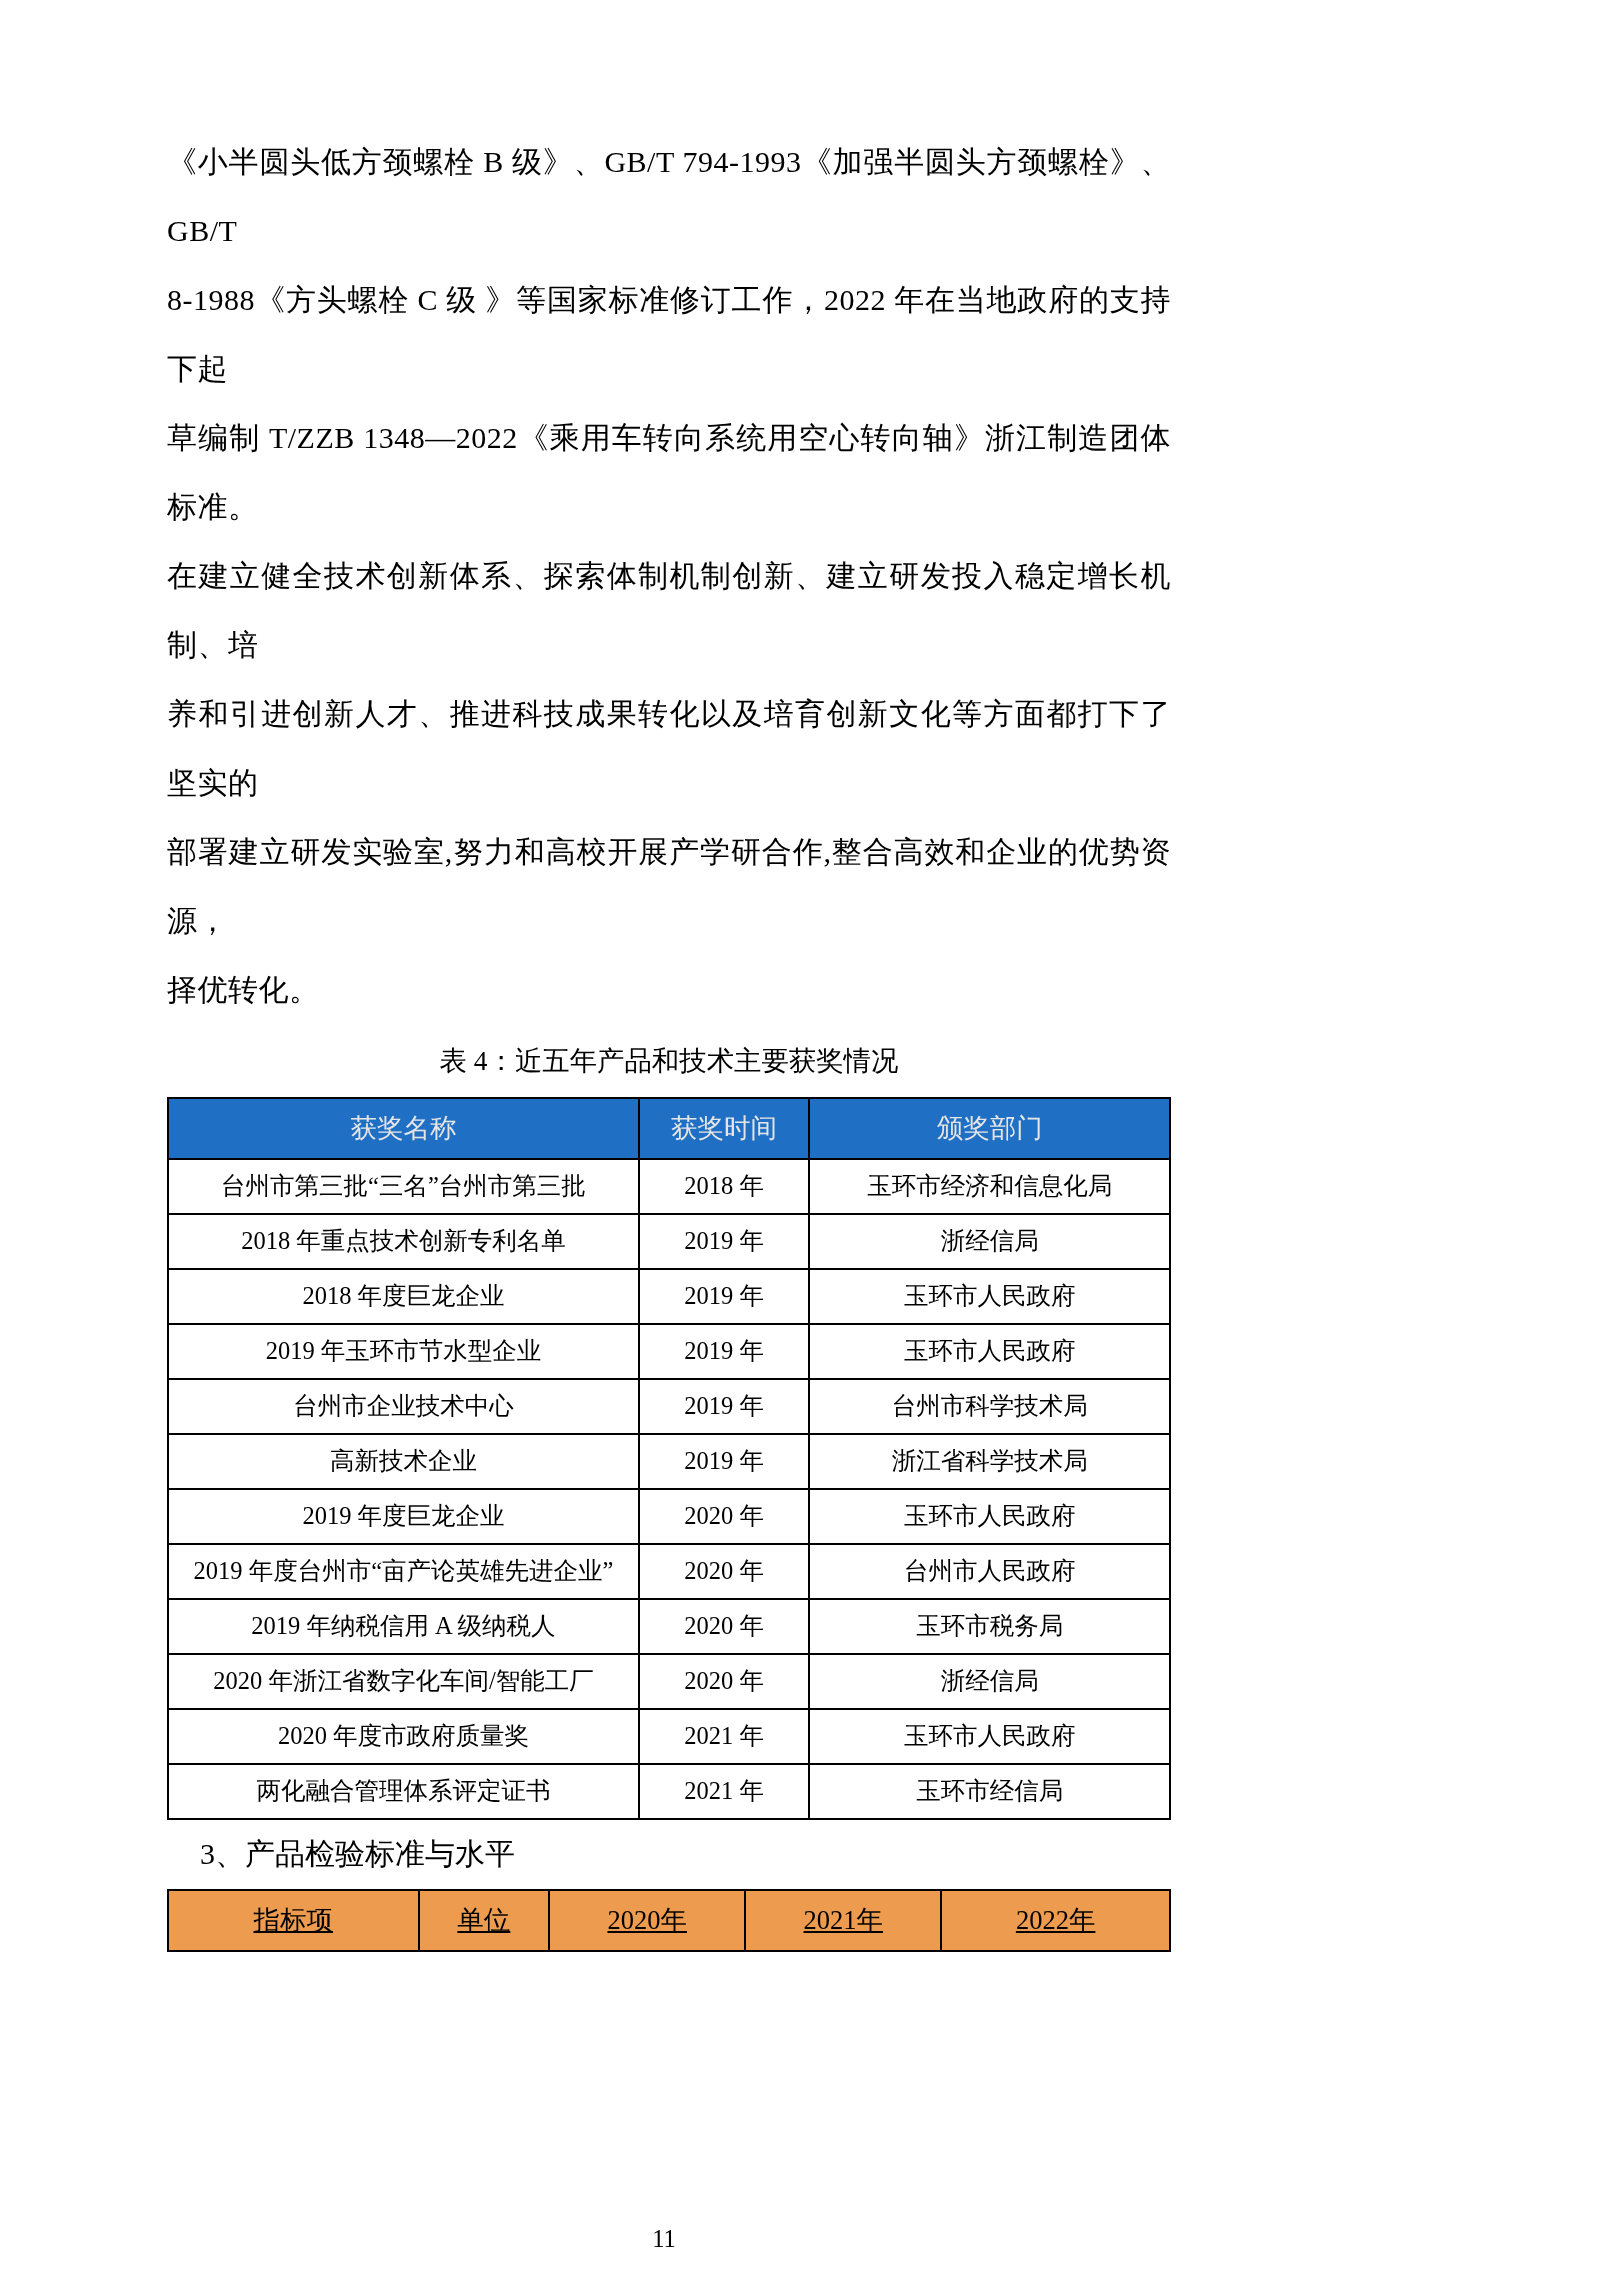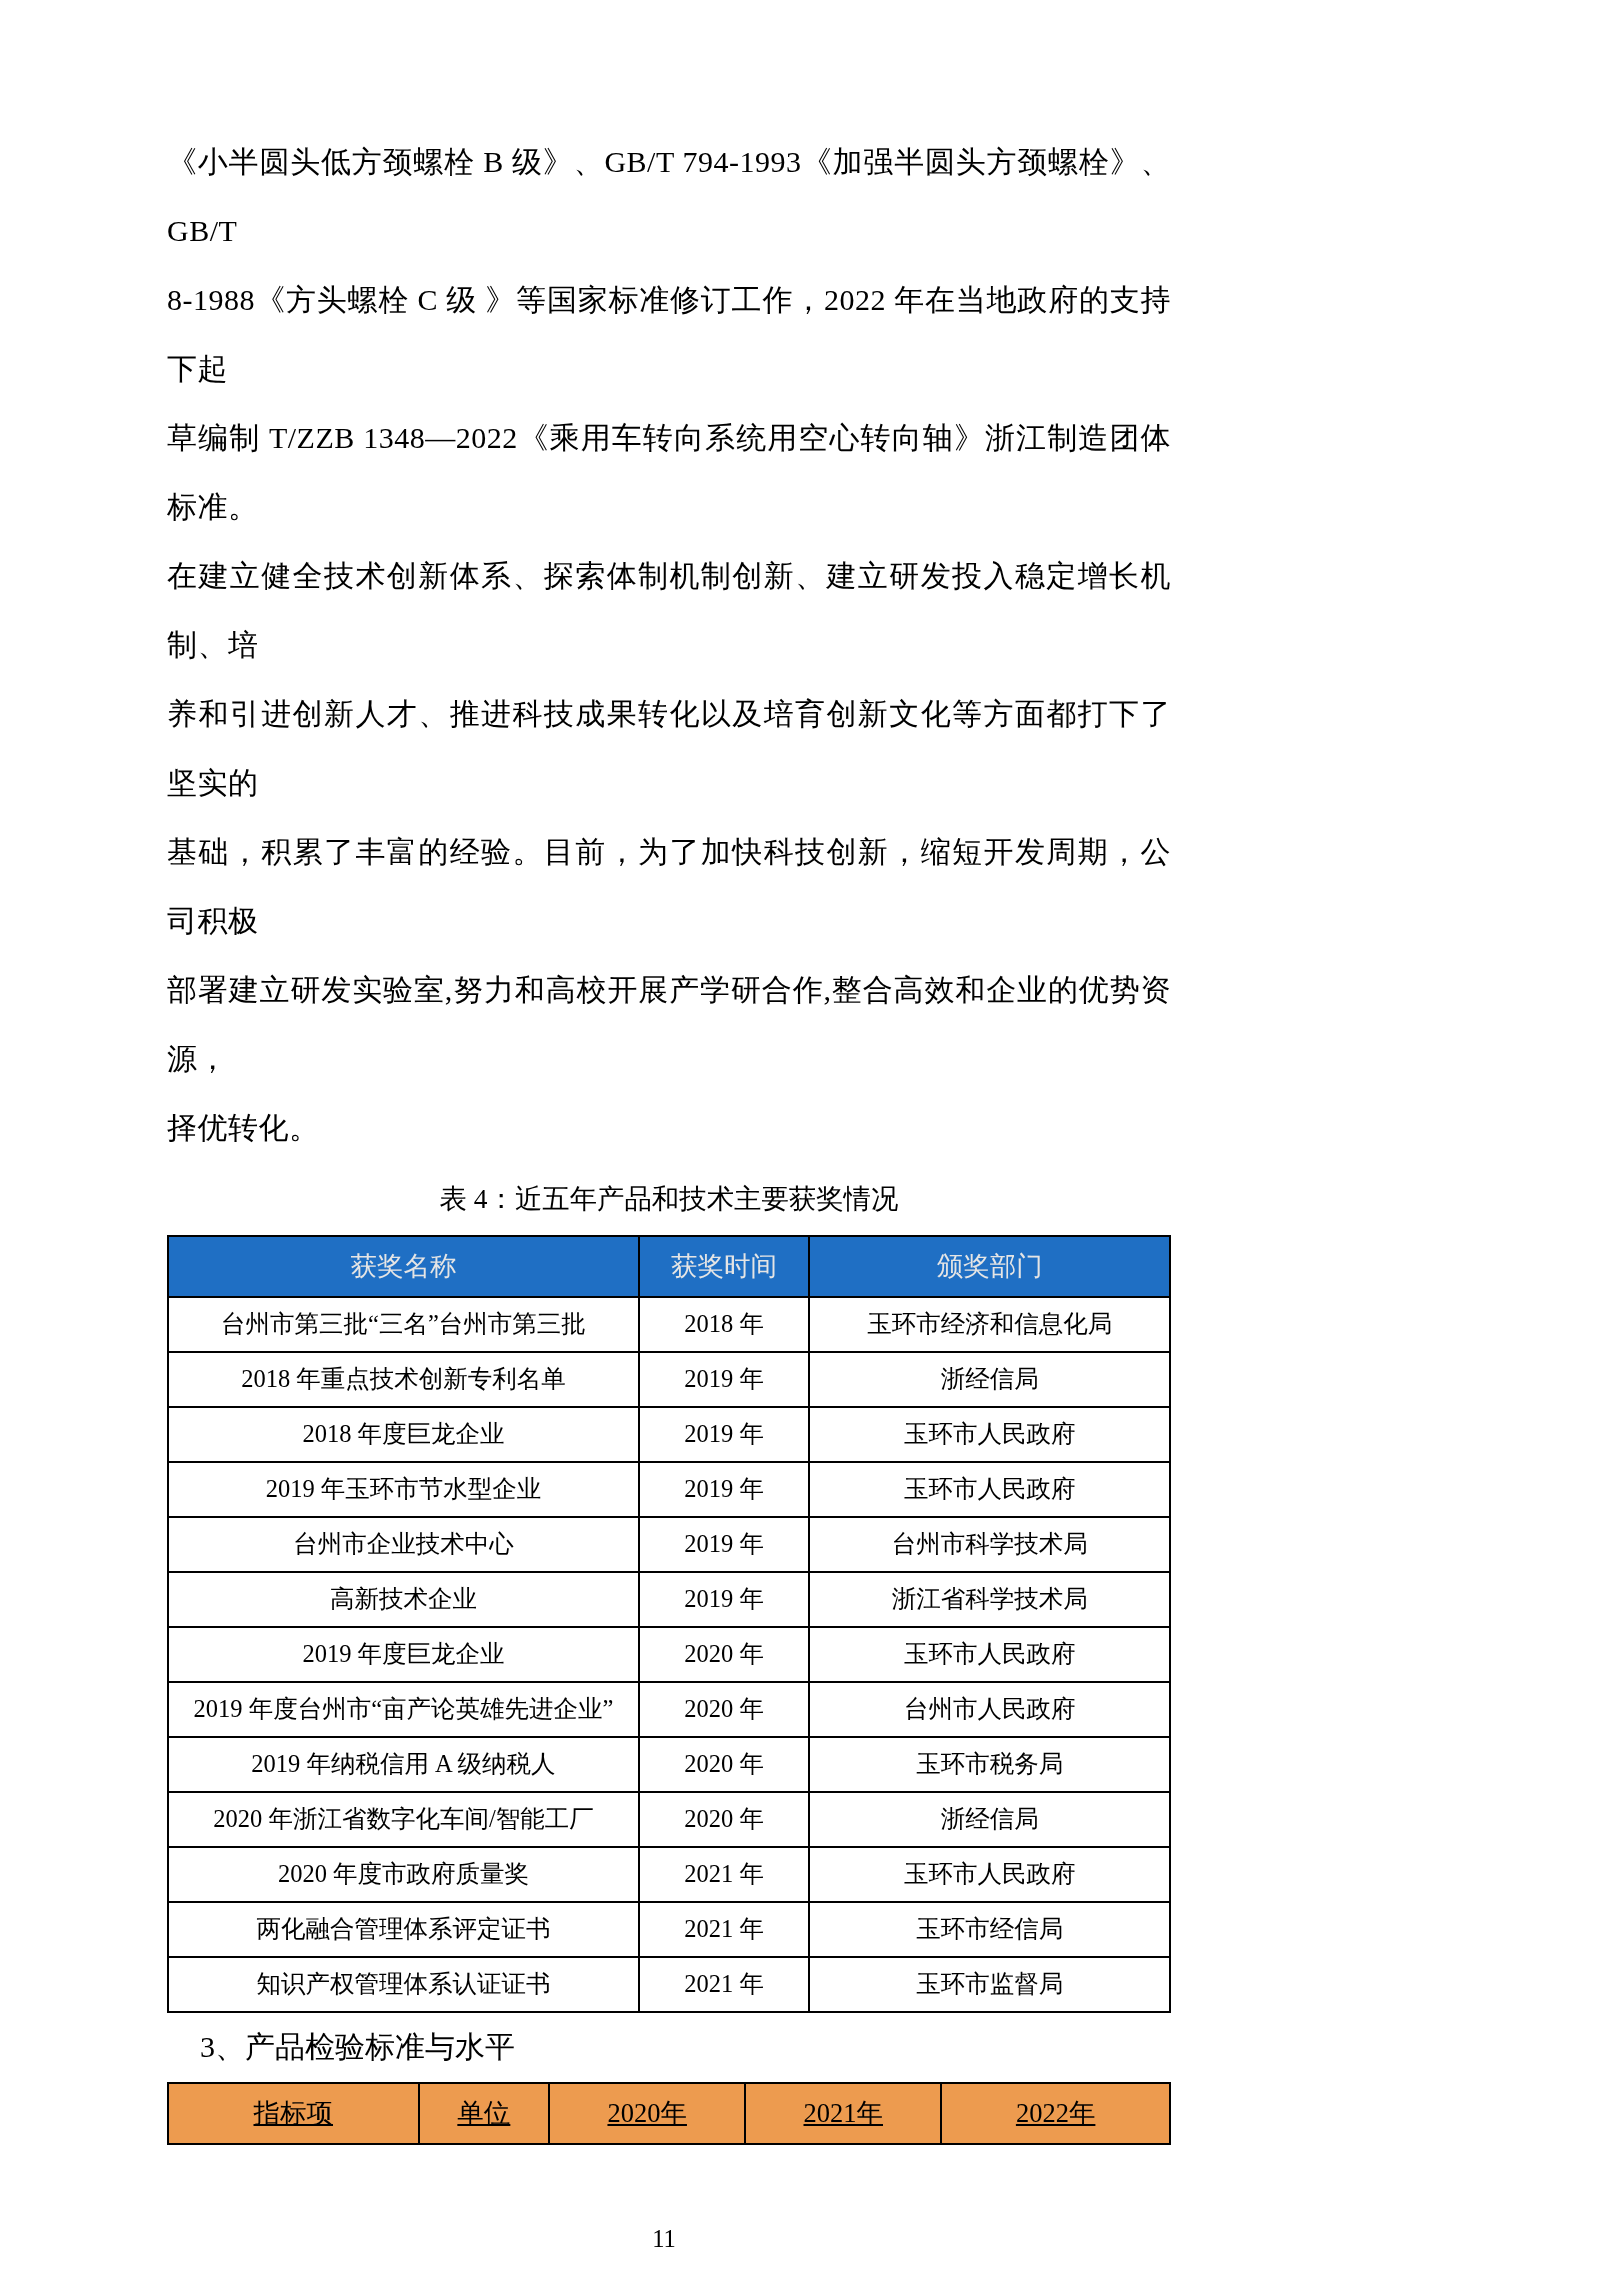--- a/index.html
+++ b/index.html
@@ -85,21 +85,20 @@
 <body>
 
 <div class="page">
 
   <div>
     <p class="para">《小半圆头低方颈螺栓 B 级》、GB/T 794-1993《加强半圆头方颈螺栓》、GB/T</p>
     <p class="para">8-1988《方头螺栓 C 级 》等国家标准修订工作，2022 年在当地政府的支持下起</p>
     <p class="para">草编制 T/ZZB 1348—2022《乘用车转向系统用空心转向轴》浙江制造团体标准。</p>
     <p class="para">在建立健全技术创新体系、探索体制机制创新、建立研发投入稳定增长机制、培</p>
     <p class="para">养和引进创新人才、推进科技成果转化以及培育创新文化等方面都打下了坚实的</p>
-    <p class="para">基础，积累了丰富的经验。目前，为了加快科技创新，缩短开发周期，公司积极</p>
     <p class="para">部署建立研发实验室,努力和高校开展产学研合作,整合高效和企业的优势资源，</p>
     <p class="para">择优转化。</p>
   </div>
 
   <div class="caption">表 4：近五年产品和技术主要获奖情况</div>
 
   <div class="t4-wrap">
     <table class="doc-table t4">
       <colgroup>
           <col class="c1">
@@ -166,25 +165,20 @@
         </tr>
         <tr>
           <td>2020 年度市政府质量奖</td>
           <td>2021 年</td>
           <td>玉环市人民政府</td>
         </tr>
         <tr>
           <td>两化融合管理体系评定证书</td>
           <td>2021 年</td>
           <td>玉环市经信局</td>
-        </tr>
-        <tr>
-          <td>知识产权管理体系认证证书</td>
-          <td>2021 年</td>
-          <td>玉环市监督局</td>
         </tr>
       </tbody>
     </table>
   </div>
 
   <p class="heading-line">3、产品检验标准与水平</p>
 
 
 
   <div class="t5-wrap">

